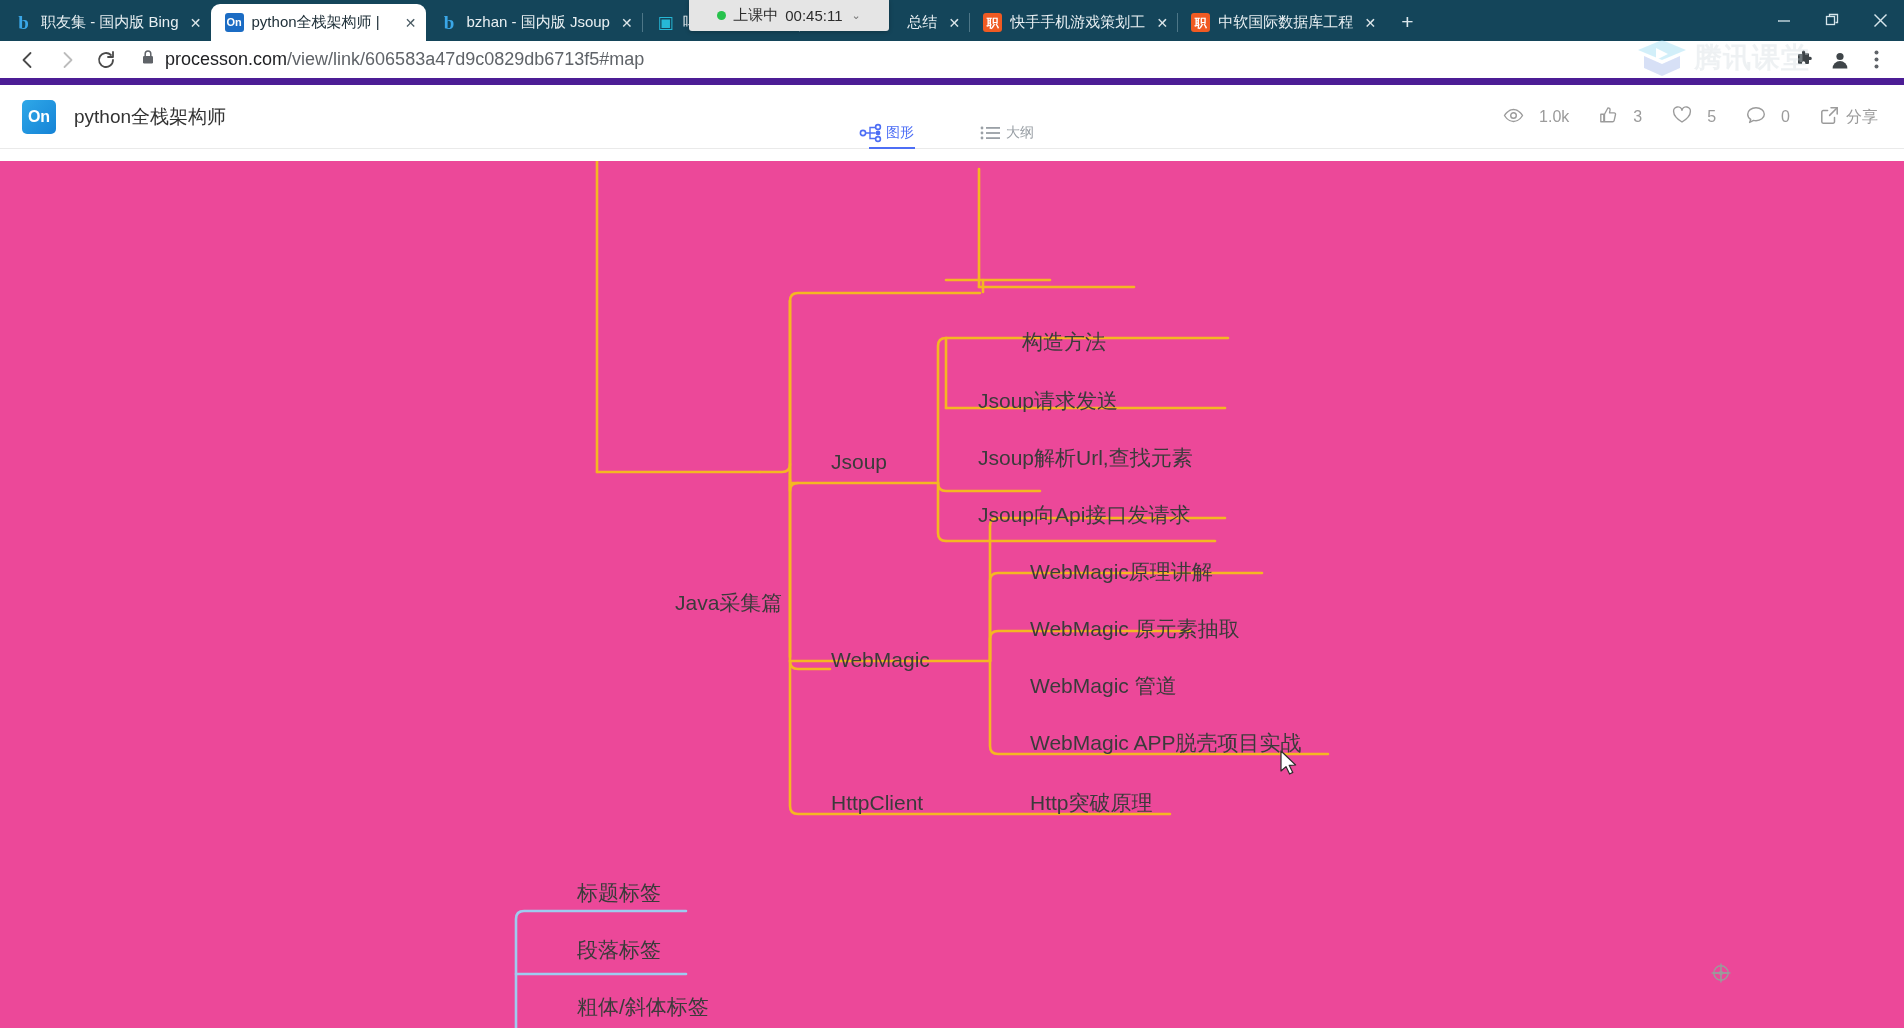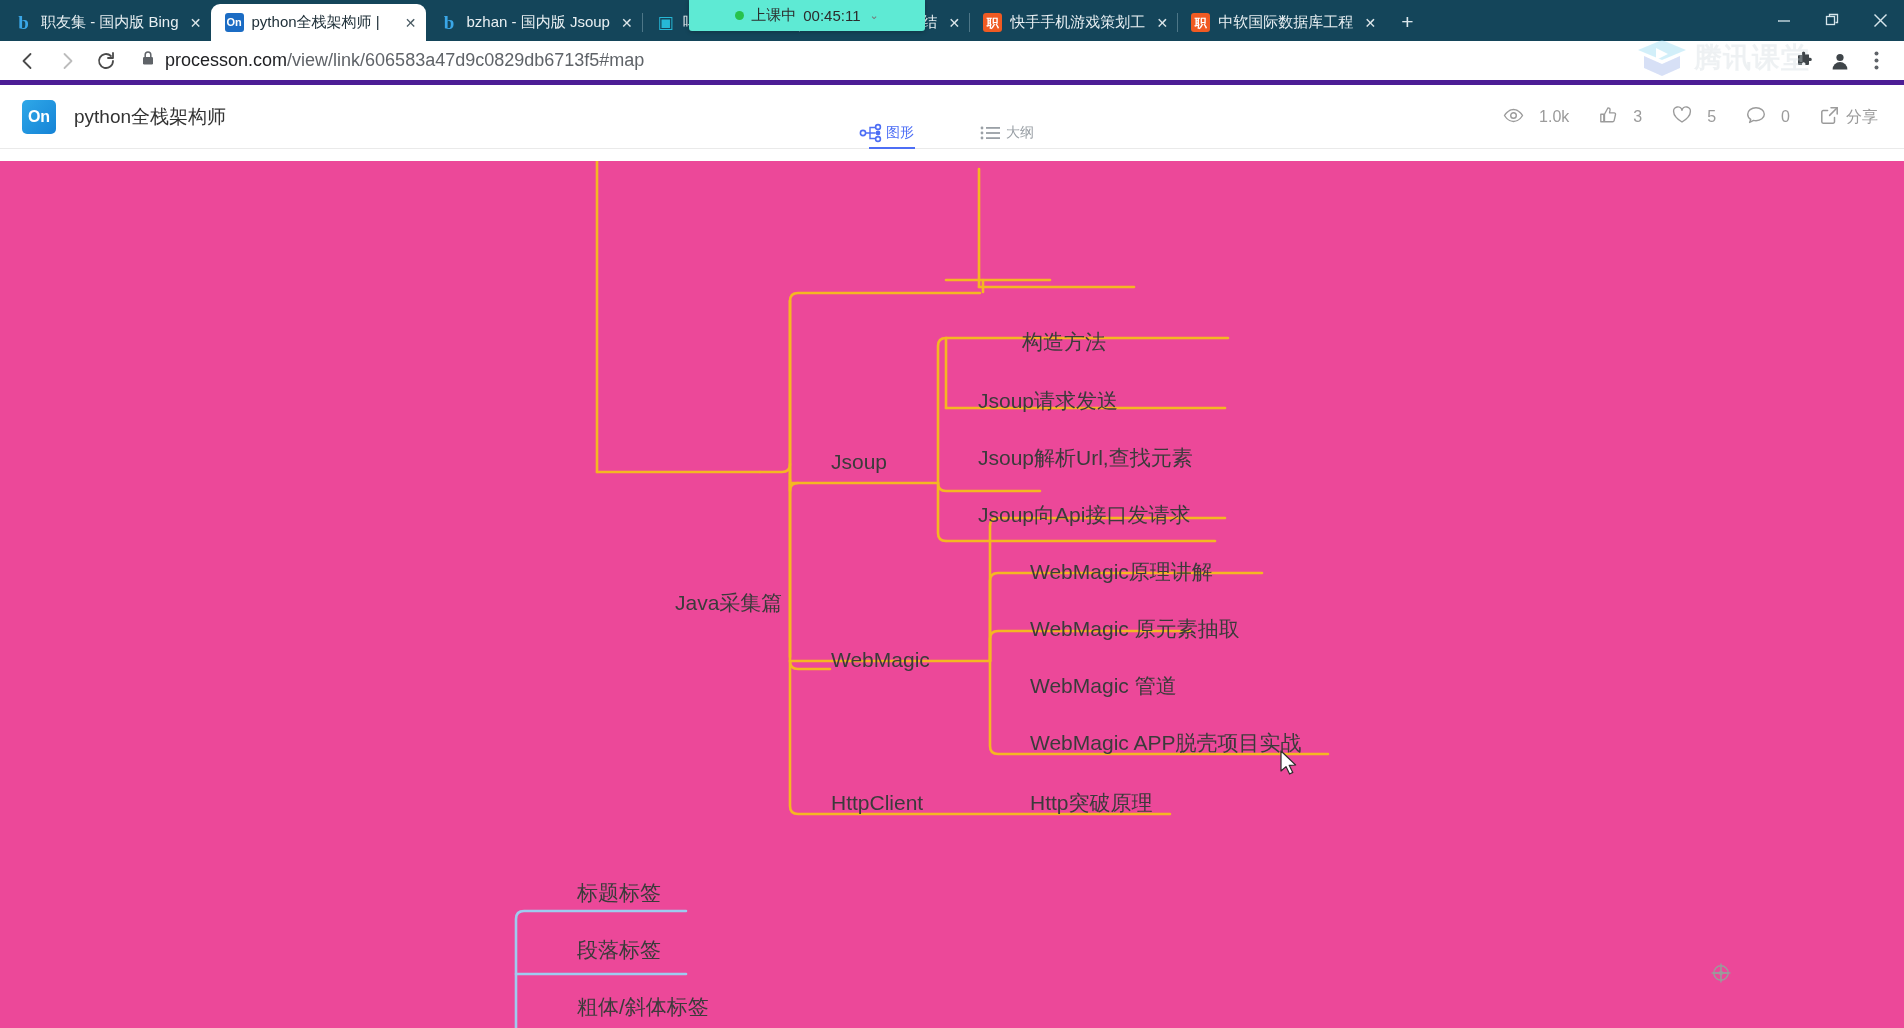--- a/index.html
+++ b/index.html
@@ -71,38 +71,38 @@
   .win-ctrls { display: flex; align-items: center; height: 37px; margin-bottom: 2px; }
   .win-btn {
     width: 48px; height: 32px;
     display: flex; align-items: center; justify-content: center;
     color: #d6e5eb;
   }
 
   
   .class-overlay {
     position: absolute; left: 689px; top: 0px;
-    width: 236px; height: 31px;
-    background: #5eead4;
+    width: 200px; height: 31px;
+    background: #e5e5e5;
     display: flex; align-items: center; justify-content: center;
     gap: 7px;
     border-radius: 0 0 3px 3px;
     box-shadow: 0 1px 4px rgba(0,0,0,.25);
     z-index: 30;
     font-size: 15px; color: #2c2c2c;
   }
   .class-dot { width: 9px; height: 9px; border-radius: 50%; background: #27c24c; }
   .class-caret { color: #777; font-size: 11px; margin-left: 2px; }
 
   .chrome-toolbar {
     position: absolute; left: 0; top: 41px; width: 1904px; height: 44px;
     background: #ffffff;
     display: flex; align-items: center; gap: 3px;
     padding: 0 10px;
-    border-bottom: 5px solid #4c1d95;
+    border-bottom: 7px solid #4c1d95;
   }
   .nav-btn {
     width: 36px; height: 36px; border-radius: 50%;
     display: flex; align-items: center; justify-content: center;
     color: #4a4a4a;
   }
   .nav-btn.disabled { color: #bcbcbc; }
   .omnibox {
     flex: 1 1 auto; height: 32px;
     display: flex; align-items: center; gap: 10px;

